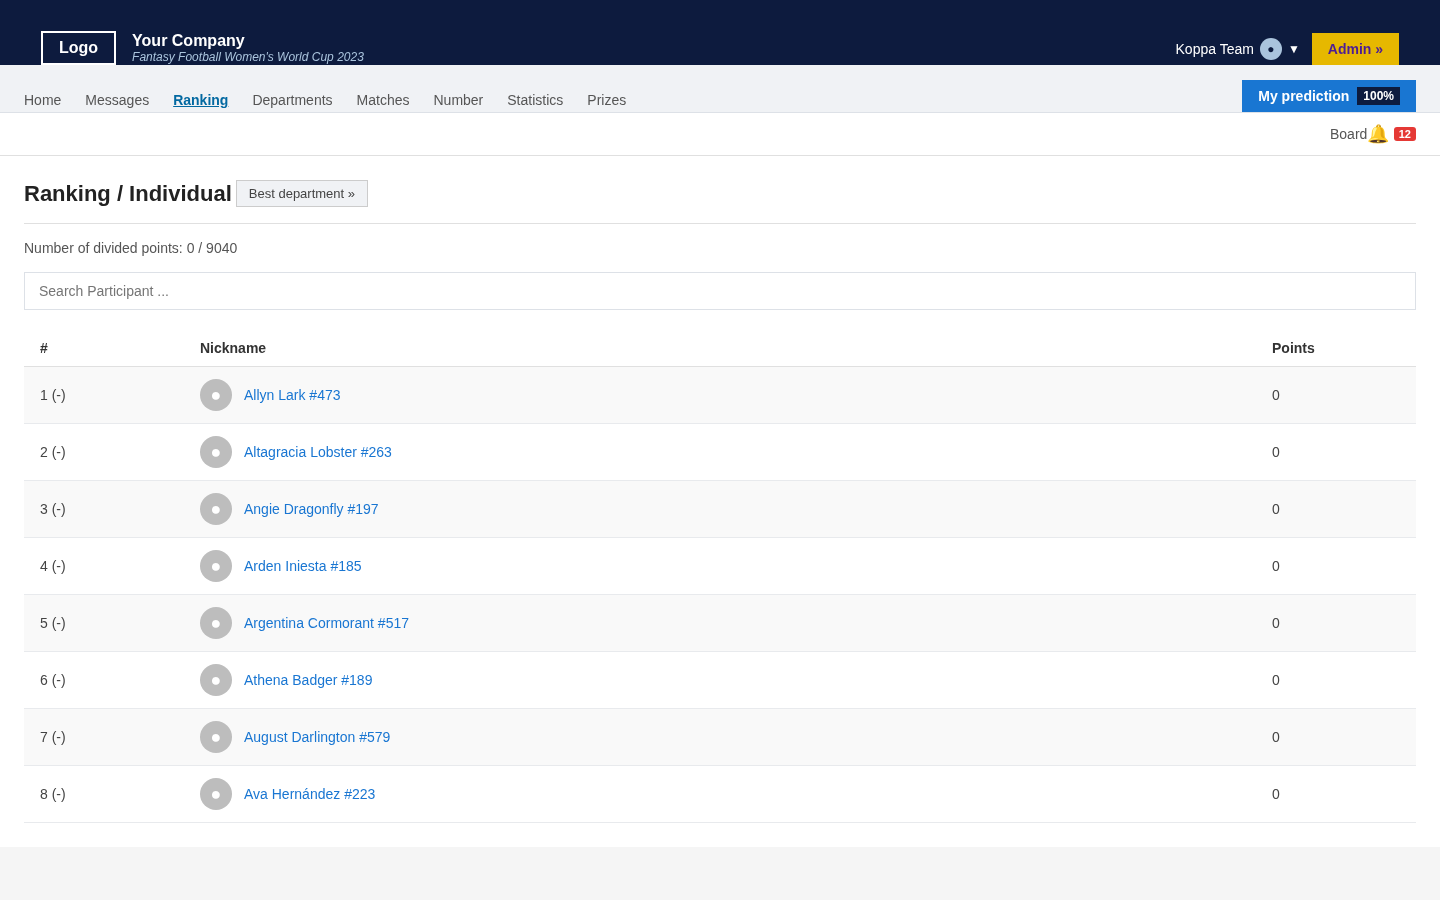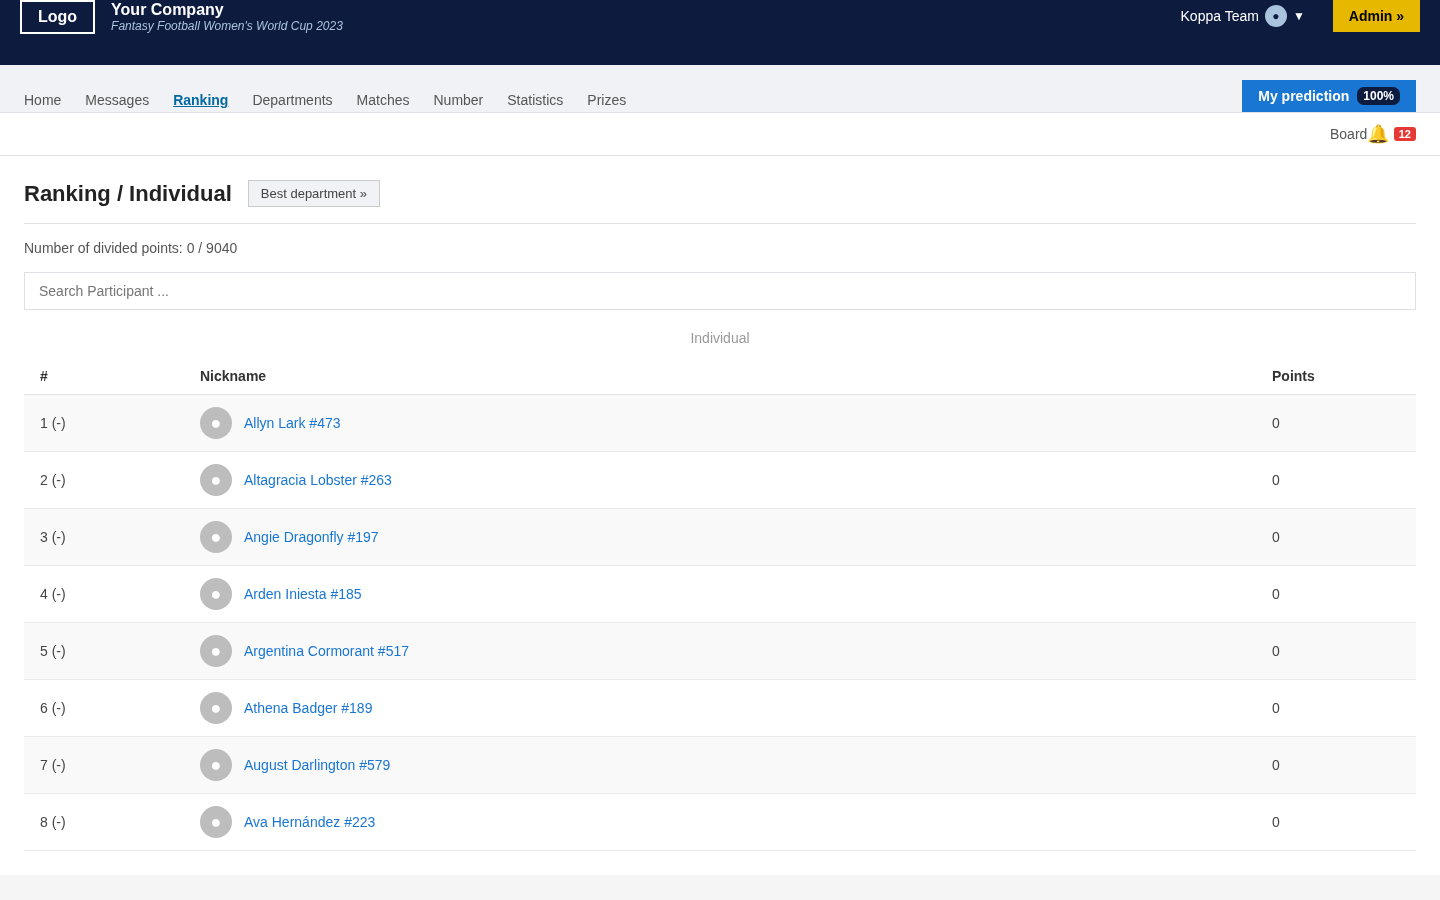--- a/index.html
+++ b/index.html
@@ -2,23 +2,23 @@
 <html><head>
   <meta charset="utf-8">
   <style>
     * { box-sizing: border-box; margin: 0; padding: 0; }
     body { font-family: Arial, sans-serif; background: #f5f5f5; min-height: 900px; }
 
     
     .header {
       background: #0d1b3e;
       display: flex;
-      align-items: flex-start;
+      align-items: flex-end;
       justify-content: space-between;
-      padding: 0 20px;
+      padding: 0 41px;
       height: 65px;
     }
     .header-left { display: flex; align-items: center; gap: 16px; }
     .logo-box {
       border: 2px solid #fff;
       color: #fff;
       font-weight: bold;
       font-size: 16px;
       padding: 6px 16px;
       background: transparent;
@@ -26,31 +26,31 @@
     .company-info .company-name {
       color: #fff;
       font-size: 16px;
       font-weight: bold;
     }
     .company-info .company-sub {
       color: #aac4dd;
       font-size: 12px;
       font-style: italic;
     }
-    .header-right { display: flex; align-items: center; gap: 28px; }
+    .header-right { display: flex; align-items: center; gap: 12px; }
     .koppa-team { color: #fff; font-size: 14px; display: flex; align-items: center; gap: 6px; }
     .user-icon {
       width: 22px; height: 22px; background: #aac4dd; border-radius: 50%;
       display: inline-flex; align-items: center; justify-content: center;
       color: #0d1b3e; font-size: 12px;
     }
     .chevron { color: #fff; font-size: 12px; }
     .admin-btn {
       background: #e6b800;
-      color: #000000;
+      color: #4c1d95;
       font-weight: bold;
       font-size: 14px;
       padding: 8px 16px;
       border: none;
       cursor: pointer;
     }
 
     
     .nav {
       background: #f0f2f5;
@@ -86,21 +86,20 @@
       display: flex;
       align-items: center;
       gap: 8px;
     }
     .badge-100 {
       background: #0d1b3e;
       color: #fff;
       font-size: 12px;
       font-weight: bold;
       padding: 2px 6px;
-      border-radius: 7px;
     }
 
     
     .board-bar {
       display: flex;
       justify-content: flex-end;
       align-items: center;
       padding: 10px 24px;
       background: #fff;
       border-bottom: 1px solid #e0e0e0;
@@ -127,21 +126,21 @@
       border-radius: 3px;
     }
 
     
     .main { background: #fff; padding: 24px; margin: 0; }
 
     
     .page-title-row {
       display: flex;
       align-items: center;
-      gap: 16px;
+      gap: 4px;
       margin-bottom: 16px;
     }
     .page-title { font-size: 22px; font-weight: bold; color: #222; }
     .best-dept-btn {
       background: #f0f2f5;
       border: 1px solid #ccc;
       font-size: 13px;
       color: #444;
       padding: 5px 12px;
       cursor: pointer;
@@ -253,21 +252,20 @@
 </div>
 
 <div class="main">
   <div class="page-title-row">
     <h1 class="page-title">Ranking / Individual</h1>
     <button class="best-dept-btn">Best department »</button>
   </div>
   <hr class="divider">
   <p class="points-info">Number of divided points: 0 / 9040</p>
   <input class="search-input" type="text" placeholder="Search Participant ..." style="">
-  <div class="tab-label">Individual</div>
   <table class="ranking-table">
     <thead>
       <tr>
         <th style="width:160px;">#</th>
         <th>Nickname</th>
         <th style="width:160px;">Points</th>
       </tr>
     </thead>
     <tbody id="ranking-tbody">
     <tr>

